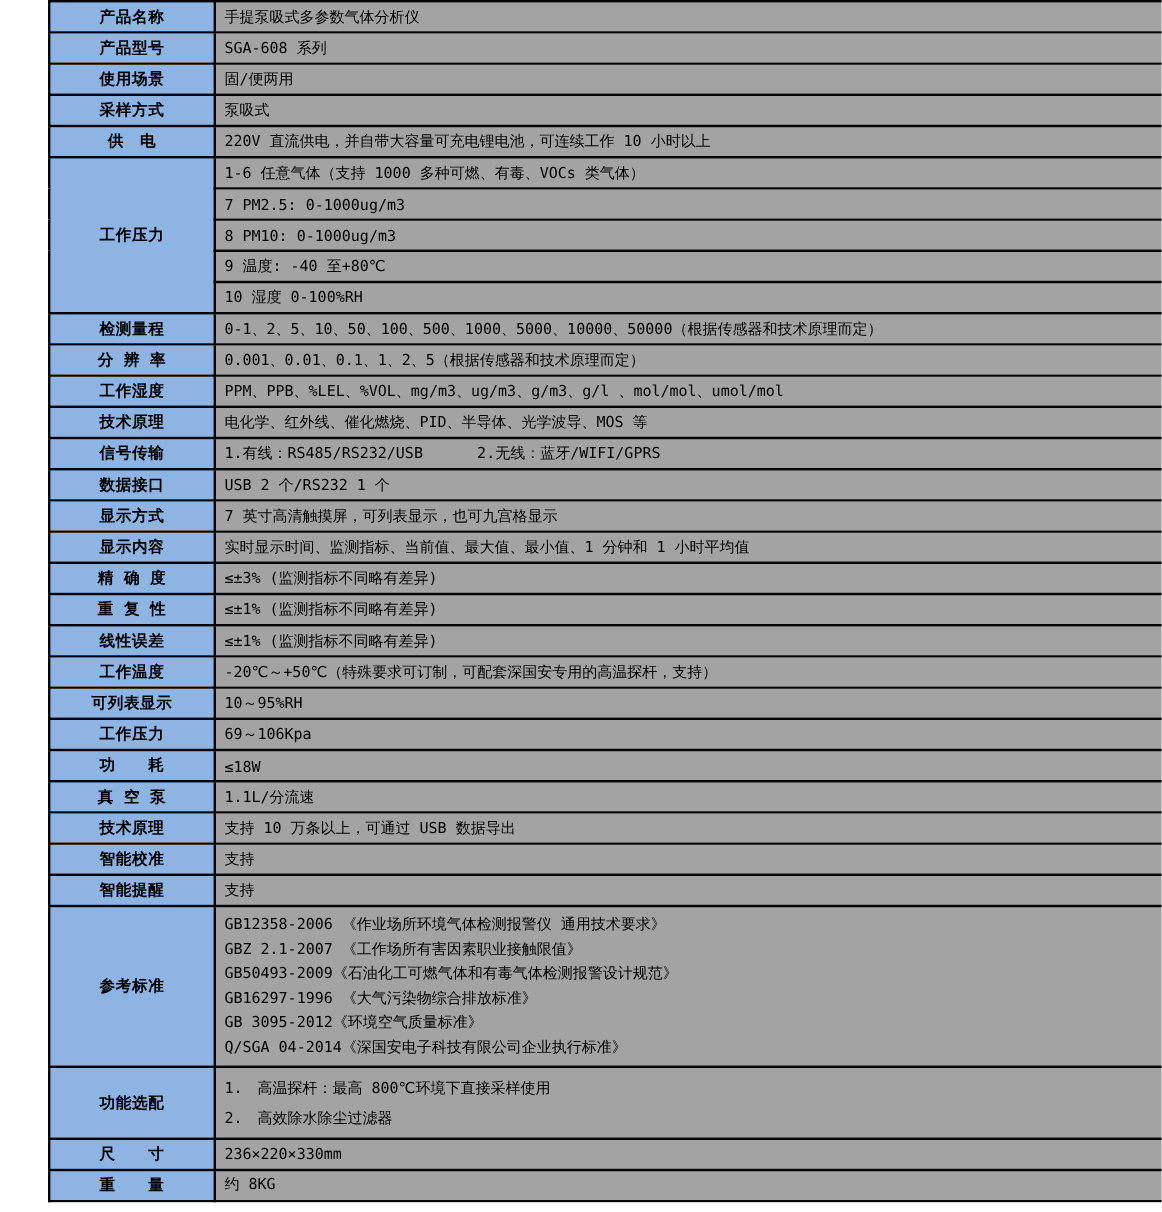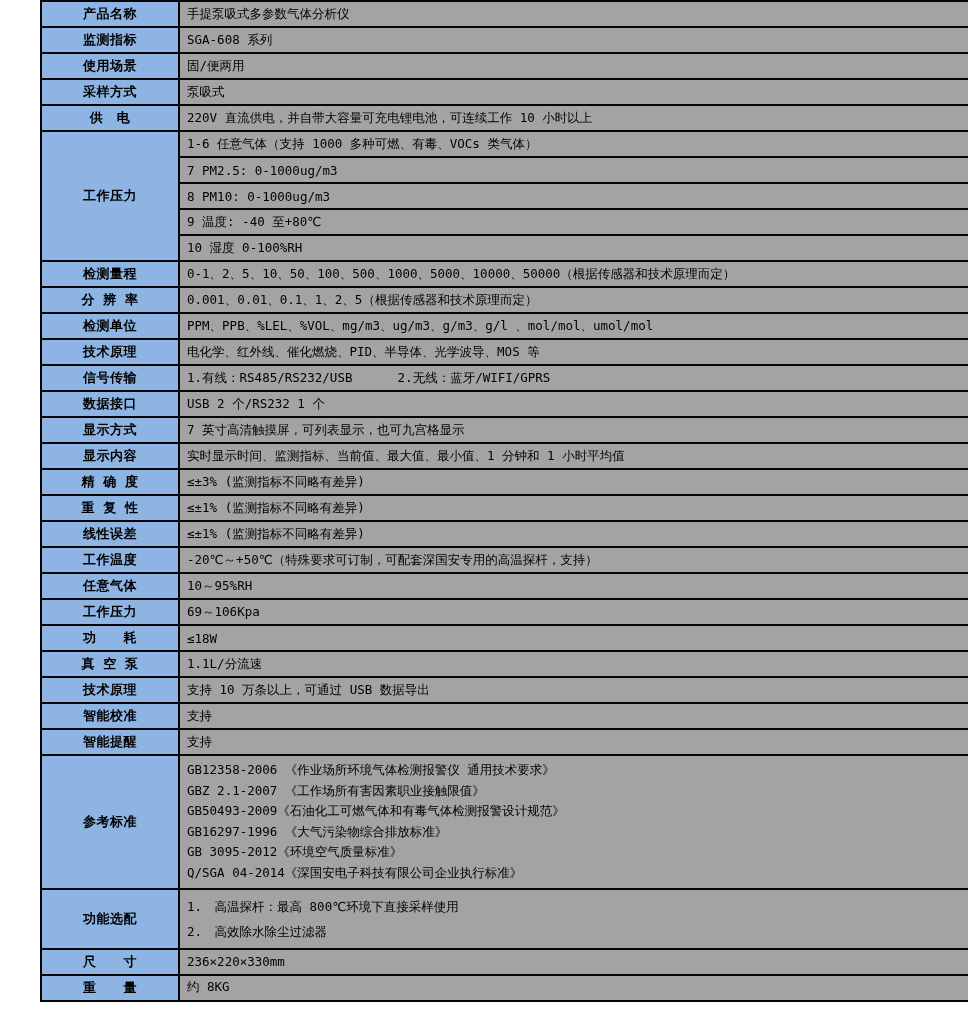--- a/index.html
+++ b/index.html
@@ -57,21 +57,21 @@
     <colgroup>
       <col style="width:138px">
       <col>
     </colgroup>
     <tbody id="spec-body">
         <tr class="single">
           <td class="label">产品名称</td>
           <td class="value">手提泵吸式多参数气体分析仪</td>
         </tr>
         <tr class="single">
-          <td class="label">监测指标</td>
+          <td class="label">产品型号</td>
           <td class="value">SGA-608 系列</td>
         </tr>
         <tr class="single">
           <td class="label">使用场景</td>
           <td class="value">固/便两用</td>
         </tr>
         <tr class="single">
           <td class="label">采样方式</td>
           <td class="value">泵吸式</td>
         </tr>
@@ -97,21 +97,21 @@
         </tr>
         <tr class="single">
           <td class="label">检测量程</td>
           <td class="value">0-1、2、5、10、50、100、500、1000、5000、10000、50000（根据传感器和技术原理而定）</td>
         </tr>
         <tr class="single">
           <td class="label">分 辨 率</td>
           <td class="value">0.001、0.01、0.1、1、2、5（根据传感器和技术原理而定）</td>
         </tr>
         <tr class="single">
-          <td class="label">检测单位</td>
+          <td class="label">工作湿度</td>
           <td class="value">PPM、PPB、%LEL、%VOL、mg/m3、ug/m3、g/m3、g/l 、mol/mol、umol/mol</td>
         </tr>
         <tr class="single">
           <td class="label">技术原理</td>
           <td class="value">电化学、红外线、催化燃烧、PID、半导体、光学波导、MOS 等</td>
         </tr>
         <tr class="single">
           <td class="label">信号传输</td>
           <td class="value">1.有线：RS485/RS232/USB      2.无线：蓝牙/WIFI/GPRS</td>
         </tr>
@@ -137,21 +137,21 @@
         </tr>
         <tr class="single">
           <td class="label">线性误差</td>
           <td class="value">≤±1% (监测指标不同略有差异)</td>
         </tr>
         <tr class="single">
           <td class="label">工作温度</td>
           <td class="value">-20℃～+50℃（特殊要求可订制，可配套深国安专用的高温探杆，支持）</td>
         </tr>
         <tr class="single">
-          <td class="label">任意气体</td>
+          <td class="label">可列表显示</td>
           <td class="value">10～95%RH</td>
         </tr>
         <tr class="single">
           <td class="label">工作压力</td>
           <td class="value">69～106Kpa</td>
         </tr>
         <tr class="single">
           <td class="label">功　　耗</td>
           <td class="value">≤18W</td>
         </tr>

